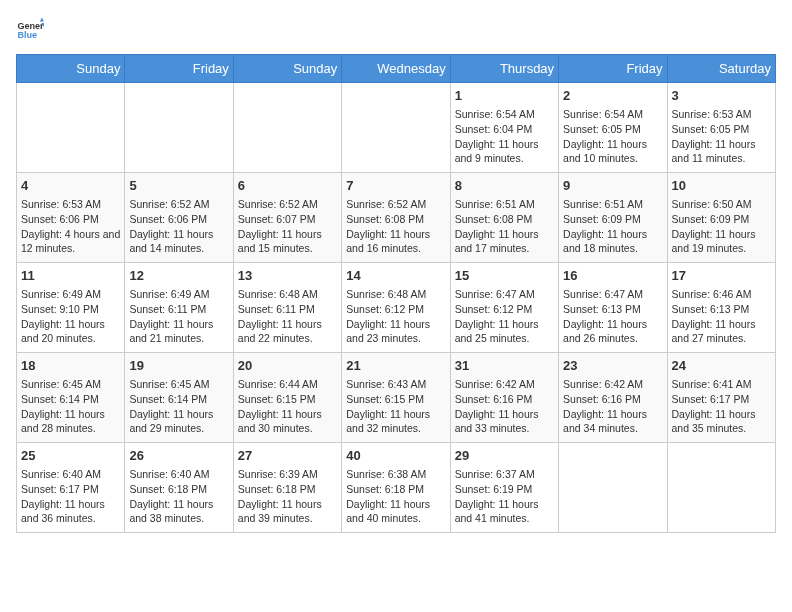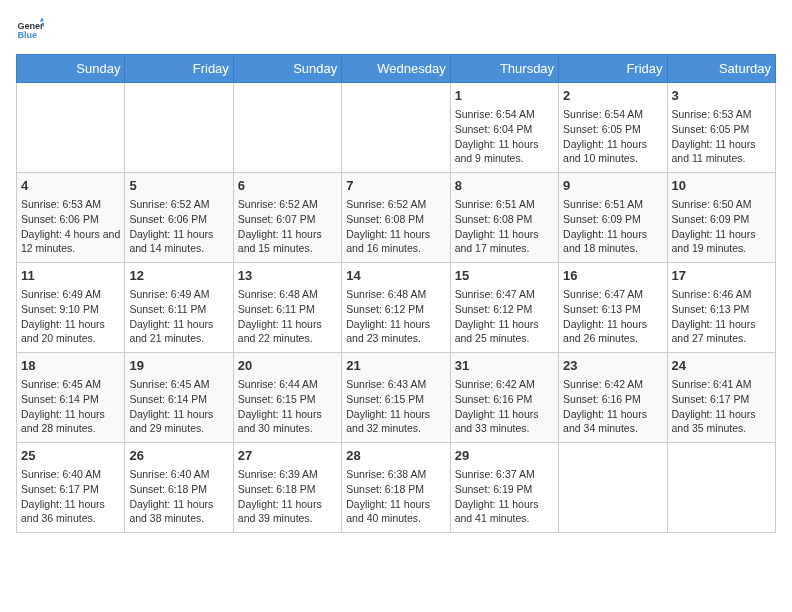--- a/index.html
+++ b/index.html
@@ -282,21 +282,21 @@
           <div class="day-info">Sunset: 6:18 PM</div>
           <div class="day-info">Daylight: 11 hours and 38 minutes.</div>
         </td>
         <td>
           <span class="day-number">27</span>
           <div class="day-info">Sunrise: 6:39 AM</div>
           <div class="day-info">Sunset: 6:18 PM</div>
           <div class="day-info">Daylight: 11 hours and 39 minutes.</div>
         </td>
         <td>
-          <span class="day-number">28</span>
+          <span class="day-number">40</span>
           <div class="day-info">Sunrise: 6:38 AM</div>
           <div class="day-info">Sunset: 6:18 PM</div>
           <div class="day-info">Daylight: 11 hours and 40 minutes.</div>
         </td>
         <td>
           <span class="day-number">29</span>
           <div class="day-info">Sunrise: 6:37 AM</div>
           <div class="day-info">Sunset: 6:19 PM</div>
           <div class="day-info">Daylight: 11 hours and 41 minutes.</div>
         </td>

